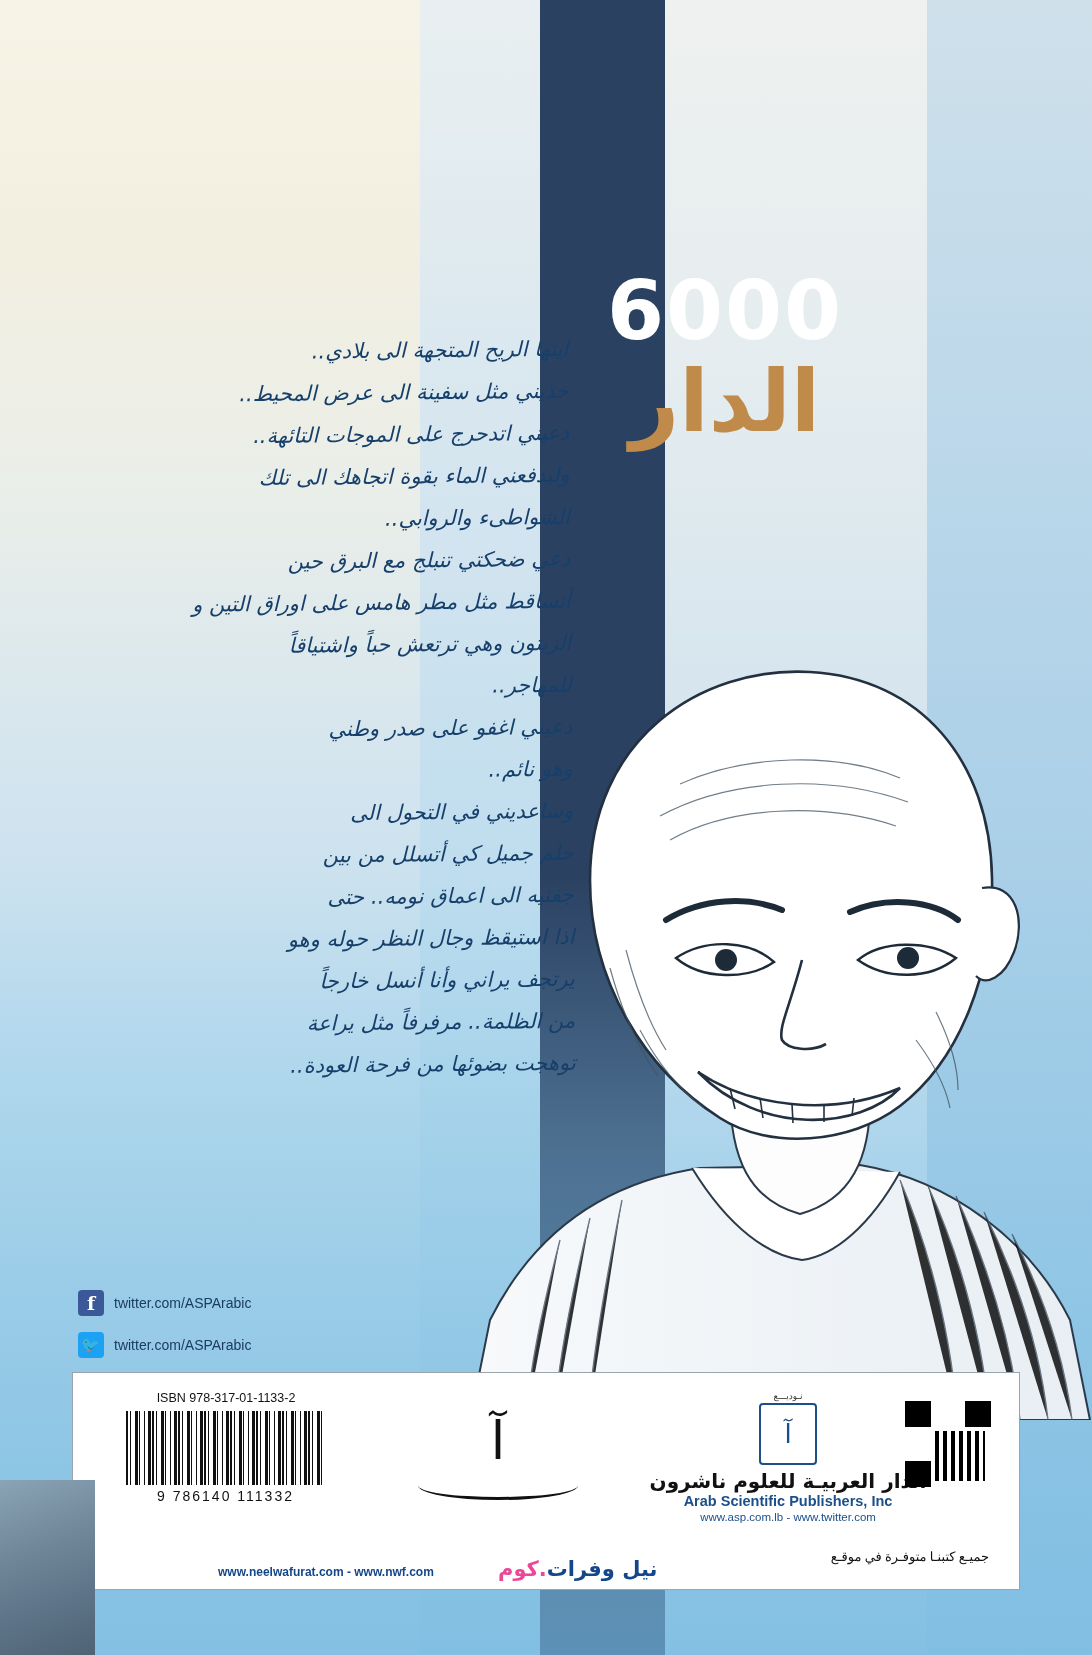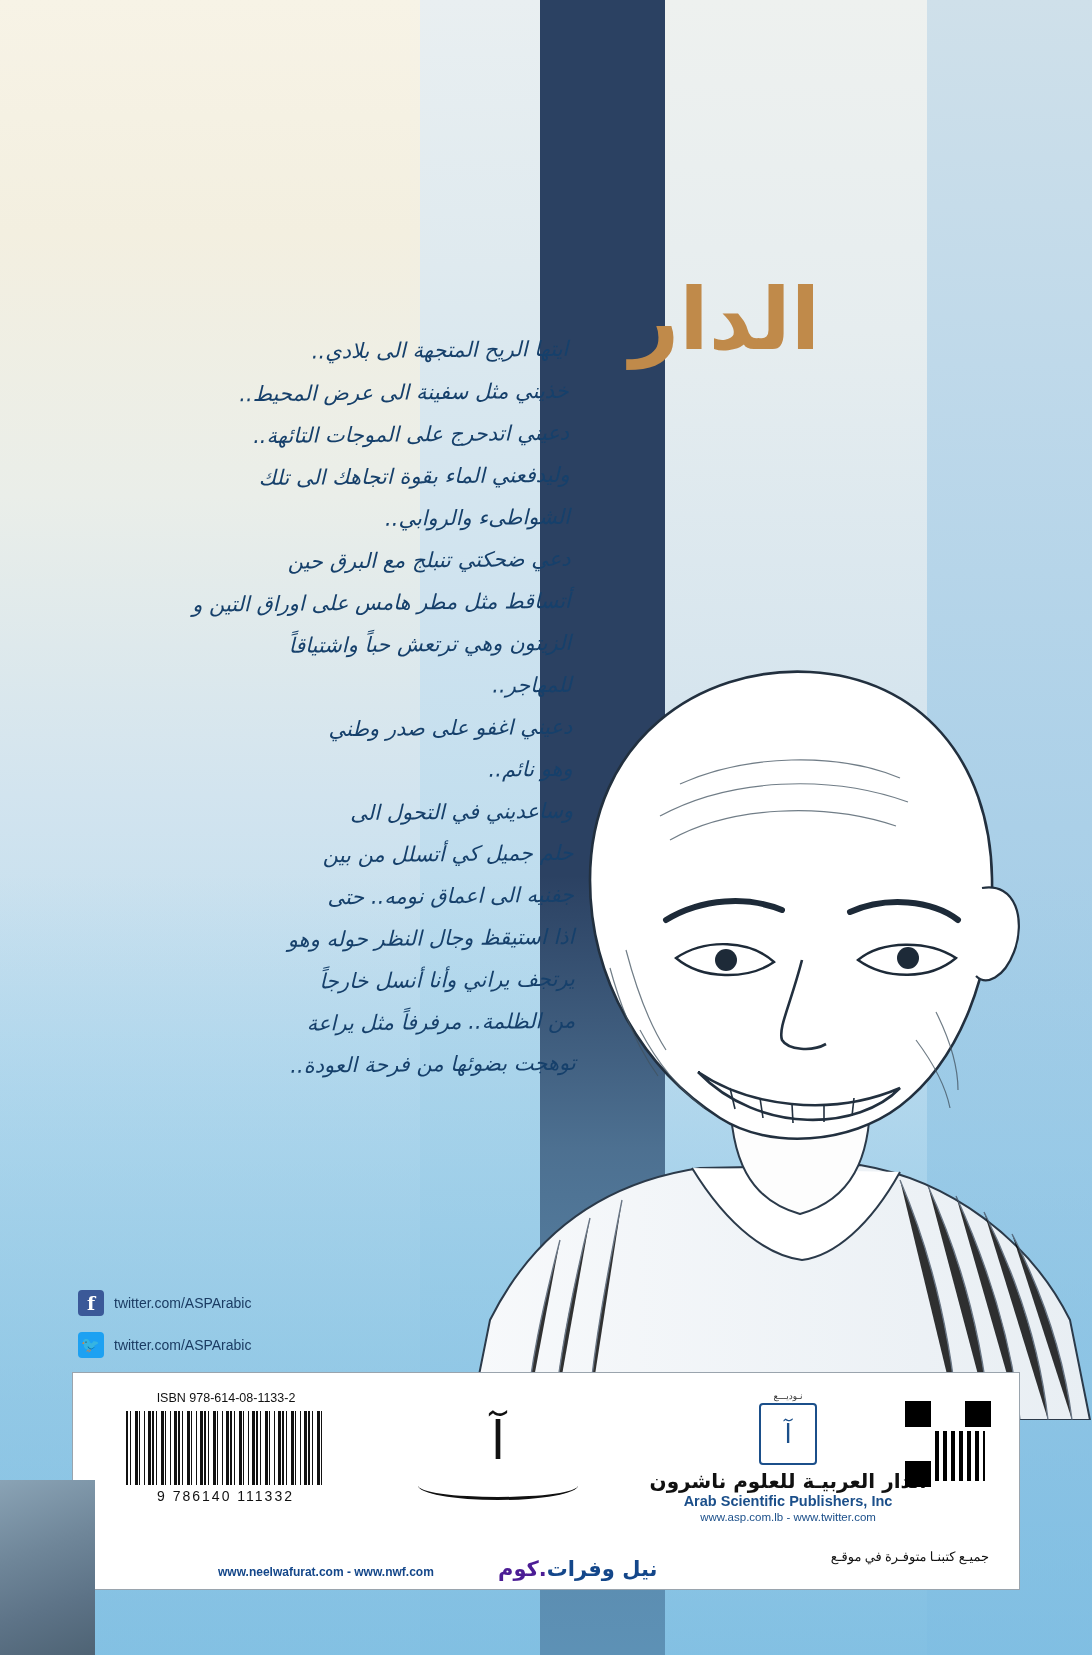--- a/index.html
+++ b/index.html
@@ -170,21 +170,21 @@
   }
   .nwf-left{
     position:absolute;left:100px;bottom:2px;
     font-family:Liberation Sans, sans-serif;font-weight:700;font-size:12px;color:#14478a;direction:ltr;margin-left:45px;
   }
   .nwf-brand{
     position:absolute;left:425px;bottom:0px;
     font-family:"DejaVu Sans", sans-serif;font-weight:700;font-size:21px;direction:rtl;
   }
   .nwf-brand .blue{color:#14478a;margin-top:10px;}
-  .nwf-brand .red{color:#4c1d95;}
+  .nwf-brand .red{color:#ec4899;}
   .nwf-right{
     position:absolute;right:30px;bottom:16px;
     font-family:Liberation Serif, serif;font-size:13px;color:#111;direction:rtl;
   }
 
   
   .rocks{
     position:absolute;left:0;bottom:0;width:95px;height:175px;
     background:linear-gradient(160deg,#8aa3b5 0%,#6f8699 40%,#5d7387 70%,#4e6374 100%);
   }
@@ -196,20 +196,21 @@
 
   <div class="band band-cream"></div>
   <div class="band band-paleblue"></div>
   <div class="band band-navy"></div>
   <div class="band band-lightgrey"></div>
   <div class="band band-right"></div>
   <div class="band-navy-top"></div>
   <div class="sky"></div>
 
   <div class="title-block">
+    <div class="title-number">6000</div>
     <div class="title-word">الدار</div>
   </div>
 
   <div class="poem">ايتها الريح المتجهة الى بلادي..
 خذيني مثل سفينة الى عرض المحيط..
 دعيني اتدحرج على الموجات التائهة..
 وليدفعني الماء بقوة اتجاهك الى تلك
 الشواطىء والروابي..
 دعي ضحكتي تنبلج مع البرق حين
 أتساقط مثل مطر هامس على اوراق التين و
@@ -297,21 +298,21 @@
     <div class="social-row">
       <div class="social-badge tw">🐦</div>
       <div class="social-text">twitter.com/ASPArabic</div>
     </div>
   </div>
 
   <div class="bottom-bar">
     <div class="bottom-inner">
 
       <div class="barcode-box">
-        <div class="isbn-text">ISBN 978-614-08-1133-2</div>
+        <div class="isbn-text">ISBN 978-317-01-1133-2</div>
         <div class="bars"></div>
         <div class="bars-digits">9 786140 111332</div>
       </div>
 
       <div class="asp-mark">
         <div class="glyph">آ</div>
         <div class="swoosh"></div>
       </div>
 
       <div class="pub-block">

